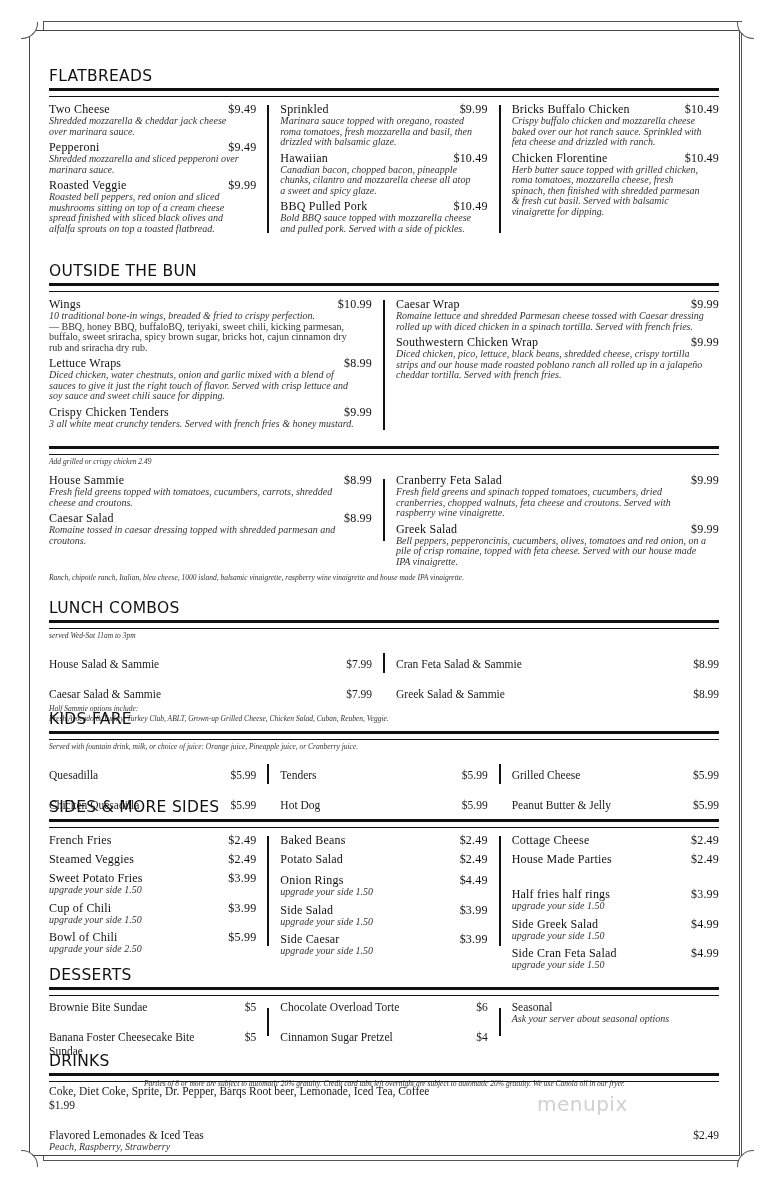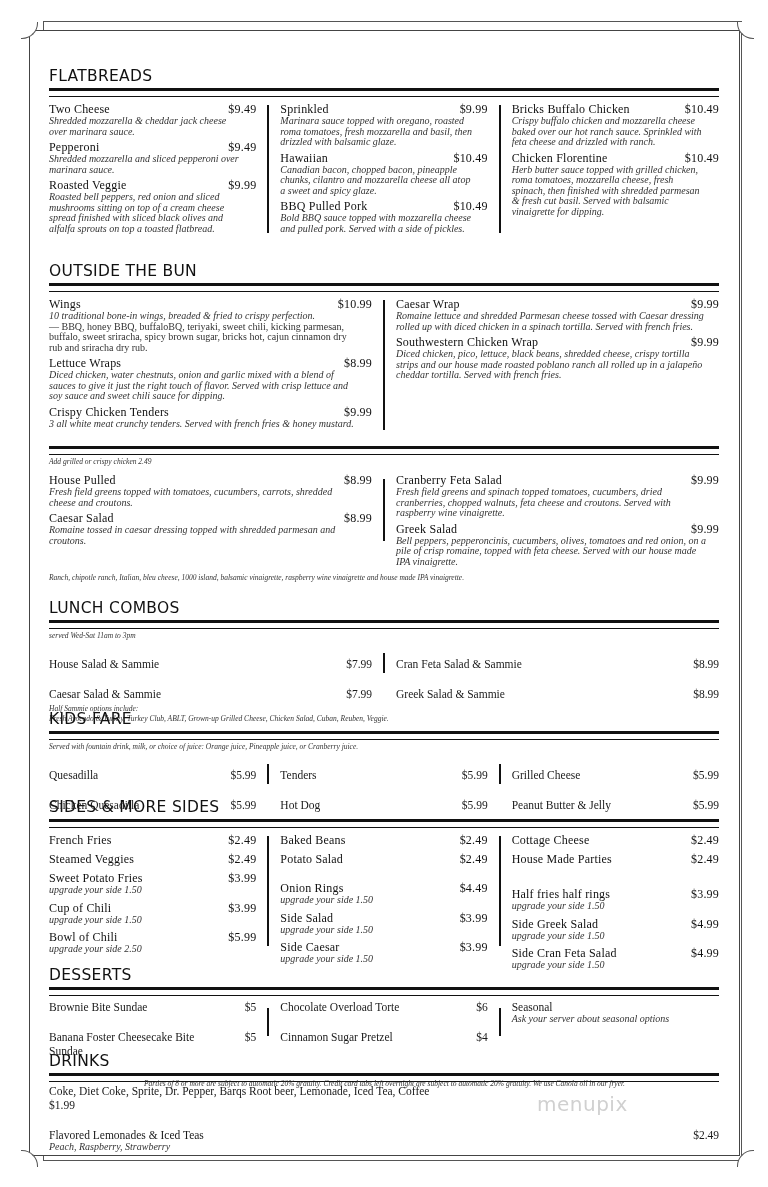--- a/index.html
+++ b/index.html
@@ -161,21 +161,21 @@
     </div>
   </div>
 
   <div class="sec" style="height:144px;">
     <div class="rule"></div>
     <div class="note">Add grilled or crispy chicken 2.49</div>
     <div class="cols">
       <div class="col">
         <div class="item" style="margin-top:6px;">
           <div class="item-head">
-              <span class="item-name">House Pulled</span>
+              <span class="item-name">House Sammie</span>
               <span class="item-price">$8.99</span>
             </div>
           <div class="item-desc">Fresh field greens topped with tomatoes, cucumbers, carrots, shredded cheese and croutons.</div>
         </div>
         <div class="item">
           <div class="item-head">
               <span class="item-name">Caesar Salad</span>
               <span class="item-price">$8.99</span>
             </div>
           <div class="item-desc">Romaine tossed in caesar dressing topped with shredded parmesan and croutons.</div>
@@ -319,21 +319,21 @@
               <span class="item-name">Baked Beans</span>
               <span class="item-price">$2.49</span>
             </div>
           </div>
         <div class="item" style="margin-top:5px;">
             <div class="item-head">
               <span class="item-name">Potato Salad</span>
               <span class="item-price">$2.49</span>
             </div>
           </div>
-        <div class="item" style="margin-top:15px;">
+        <div class="item" style="margin-top:7px;">
             <div class="item-head">
               <span class="item-name">Onion Rings</span>
               <span class="item-price">$4.49</span>
             </div>
             <div class="item-desc">upgrade your side 1.50</div>
           </div>
         <div class="item" style="margin-top:5px;">
             <div class="item-head">
               <span class="item-name">Side Salad</span>
               <span class="item-price">$3.99</span>

